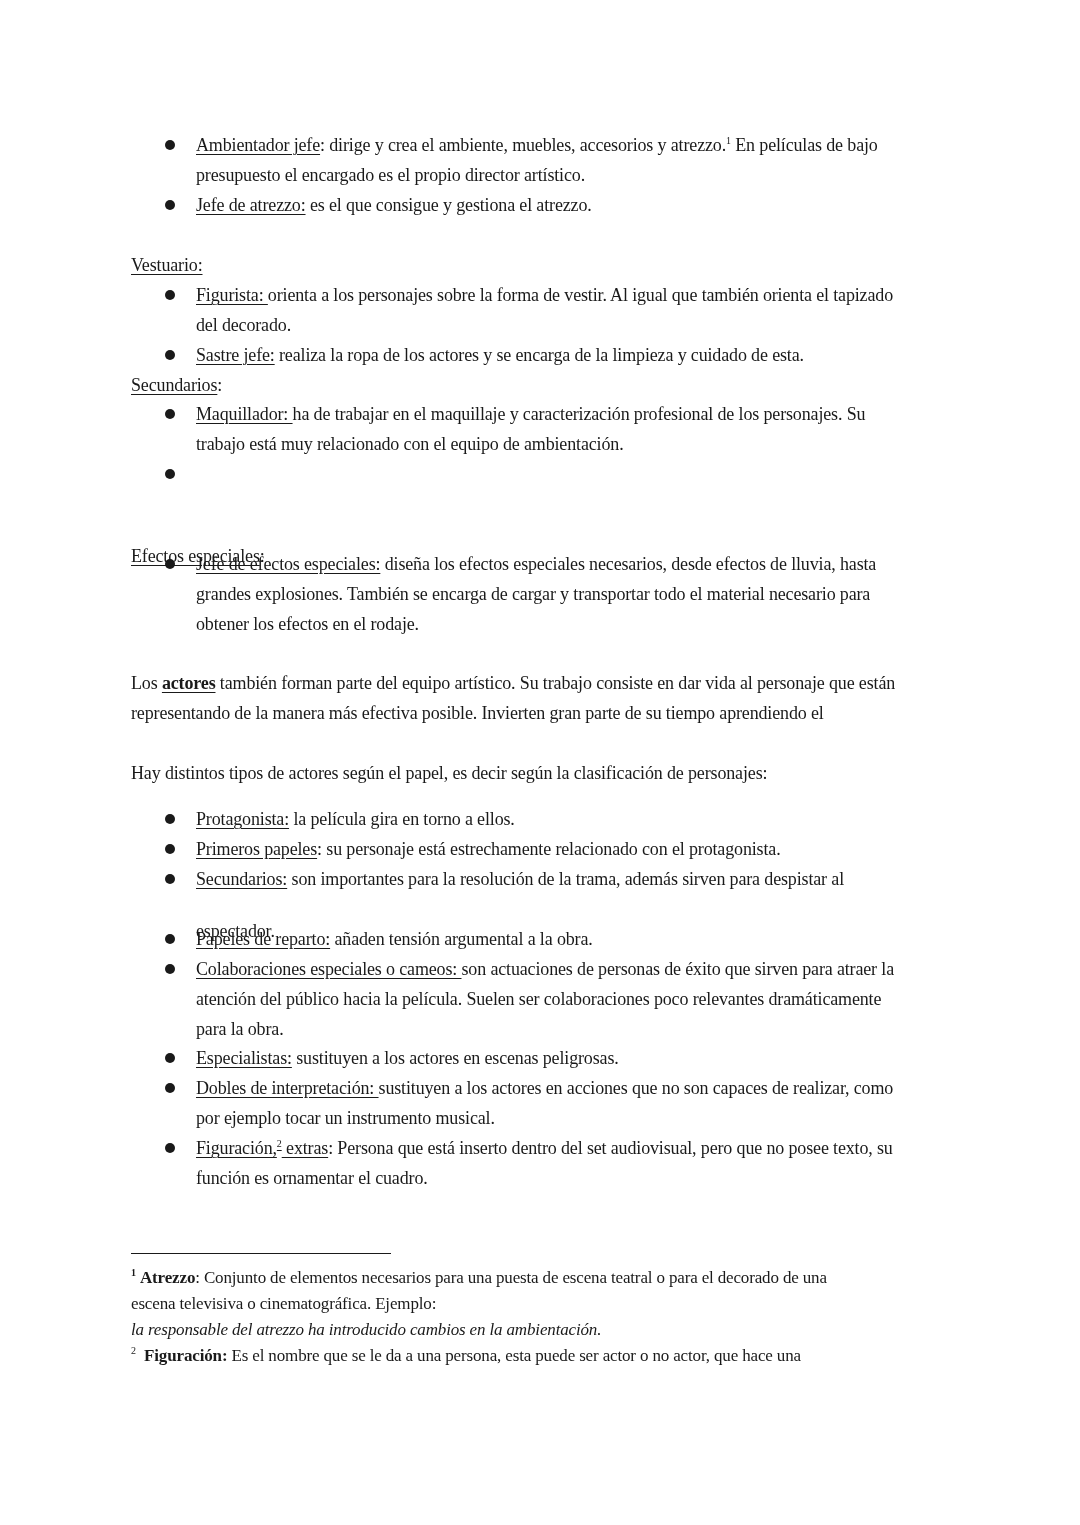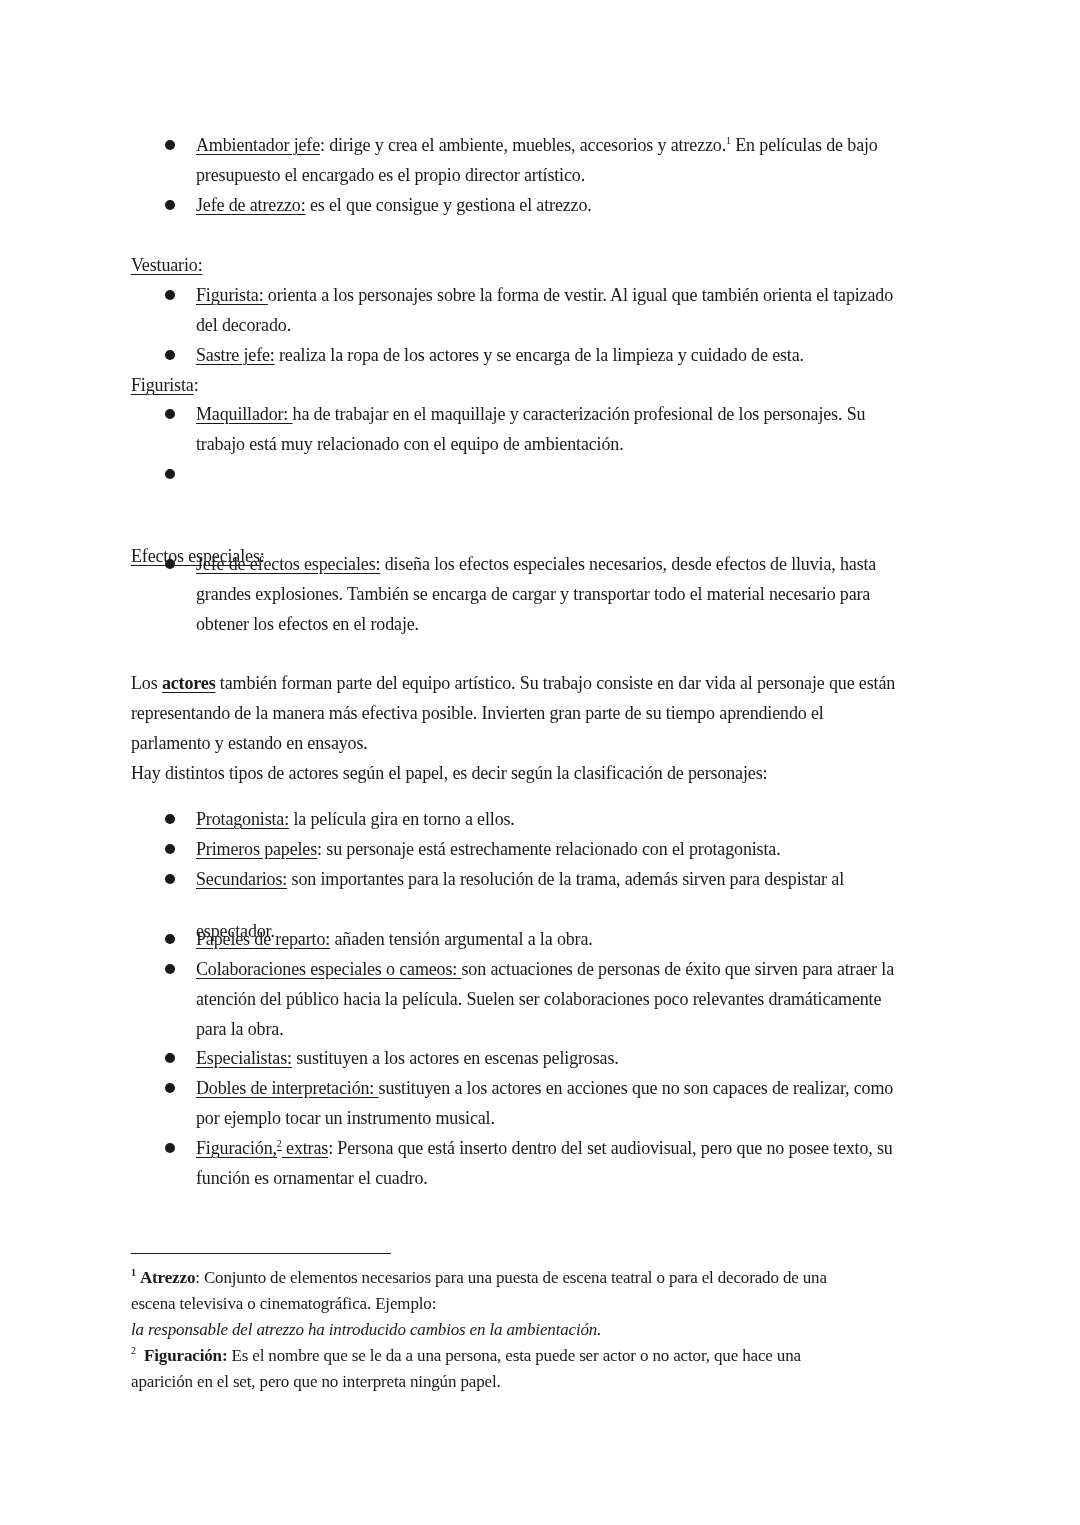--- a/index.html
+++ b/index.html
@@ -32,35 +32,34 @@
   <div class="bullet" style="top:200px"></div>
   <div class="item" style="top:190px"><span class="u">Jefe de atrezzo:</span><span> es el que consigue y gestiona el atrezzo.</span></div>
 
   <div class="line" style="top:250px"><span class="u">Vestuario:</span></div>
   <div class="bullet" style="top:290px"></div>
   <div class="item" style="top:280px"><span class="u">Figurista: </span><span>orienta a los personajes sobre la forma de vestir. Al igual que también orienta el tapizado</span></div>
   <div class="item" style="top:310px">del decorado.</div>
   <div class="bullet" style="top:350px"></div>
   <div class="item" style="top:340px"><span class="u">Sastre jefe:</span><span> realiza la ropa de los actores y se encarga de la limpieza y cuidado de esta.</span></div>
 
-  <div class="line" style="top:370px"><span class="u">Figurista</span><span>:</span></div>
+  <div class="line" style="top:370px"><span class="u">Secundarios</span><span>:</span></div>
   <div class="bullet" style="top:409px"></div>
   <div class="item" style="top:399px"><span class="u">Maquillador: </span><span>ha de trabajar en el maquillaje y caracterización profesional de los personajes. Su</span></div>
   <div class="item" style="top:429px">trabajo está muy relacionado  con el equipo de ambientación.</div>
   <div class="bullet" style="top:469px"></div>
 
   <div class="line" style="top:541px"><span class="u">Efectos especiales</span><span>:</span></div>
   <div class="bullet" style="top:559px"></div>
   <div class="item" style="top:549px"><span class="u">Jefe de efectos especiales:</span><span> diseña los efectos especiales necesarios, desde efectos de lluvia, hasta</span></div>
   <div class="item" style="top:579px">grandes explosiones. También se encarga de cargar y transportar todo el material necesario para</div>
   <div class="item" style="top:609px">obtener los efectos en el rodaje.</div>
 
   <div class="line" style="top:668px"><span>Los </span><span class="u b">actores</span><span> también forman parte del equipo artístico. Su trabajo consiste en dar vida al personaje que están</span></div>
   <div class="line" style="top:698px">representando de la manera más efectiva posible. Invierten gran parte de su tiempo aprendiendo el</div>
-  <div class="line" style="top:728px">parlamento y estando en ensayos.</div>
   <div class="line" style="top:758px">Hay distintos tipos de actores según el papel, es decir según la clasificación de  personajes:</div>
 
   <div class="bullet" style="top:814px"></div>
   <div class="item" style="top:804px"><span class="u">Protagonista:</span><span> la película gira en torno a ellos.</span></div>
 
   <div class="bullet" style="top:844px"></div>
   <div class="item" style="top:834px"><span class="u">Primeros papeles</span><span>:</span><span> su personaje está estrechamente relacionado con el protagonista.</span></div>
 
   <div class="bullet" style="top:874px"></div>
   <div class="item" style="top:864px"><span class="u">Secundarios:</span><span> son importantes para la resolución de la trama, además sirven para despistar al</span></div>
@@ -85,15 +84,14 @@
   <div class="item" style="top:1133px"><span class="u">Figuración,</span><sup class="u">2</sup><span class="u"> extras</span><span>:</span><span> Persona que está inserto dentro del set audiovisual, pero que no posee texto, su</span></div>
   <div class="item" style="top:1163px">función es ornamentar el cuadro.</div>
 
   <div class="fn-rule"></div>
 
   <div class="fn" style="top:1265px"><sup class="b">1</sup> <span class="b">Atrezzo</span><span>:</span><span> Conjunto de elementos necesarios para una puesta de escena teatral o para el decorado de una</span></div>
   <div class="fn" style="top:1291px">escena televisiva o cinematográfica. Ejemplo:</div>
   <div class="fn i" style="top:1317px">la responsable del atrezzo ha introducido cambios en la ambientación.</div>
 
   <div class="fn" style="top:1343px"><sup>2</sup>&nbsp; <span class="b">Figuración:</span><span> Es el nombre que se le da a una persona, esta puede ser actor o no actor, que hace una</span></div>
-  <div class="fn" style="top:1369px">aparición en el set, pero que no interpreta ningún papel.</div>
 
 </div>
 
 </body></html>

